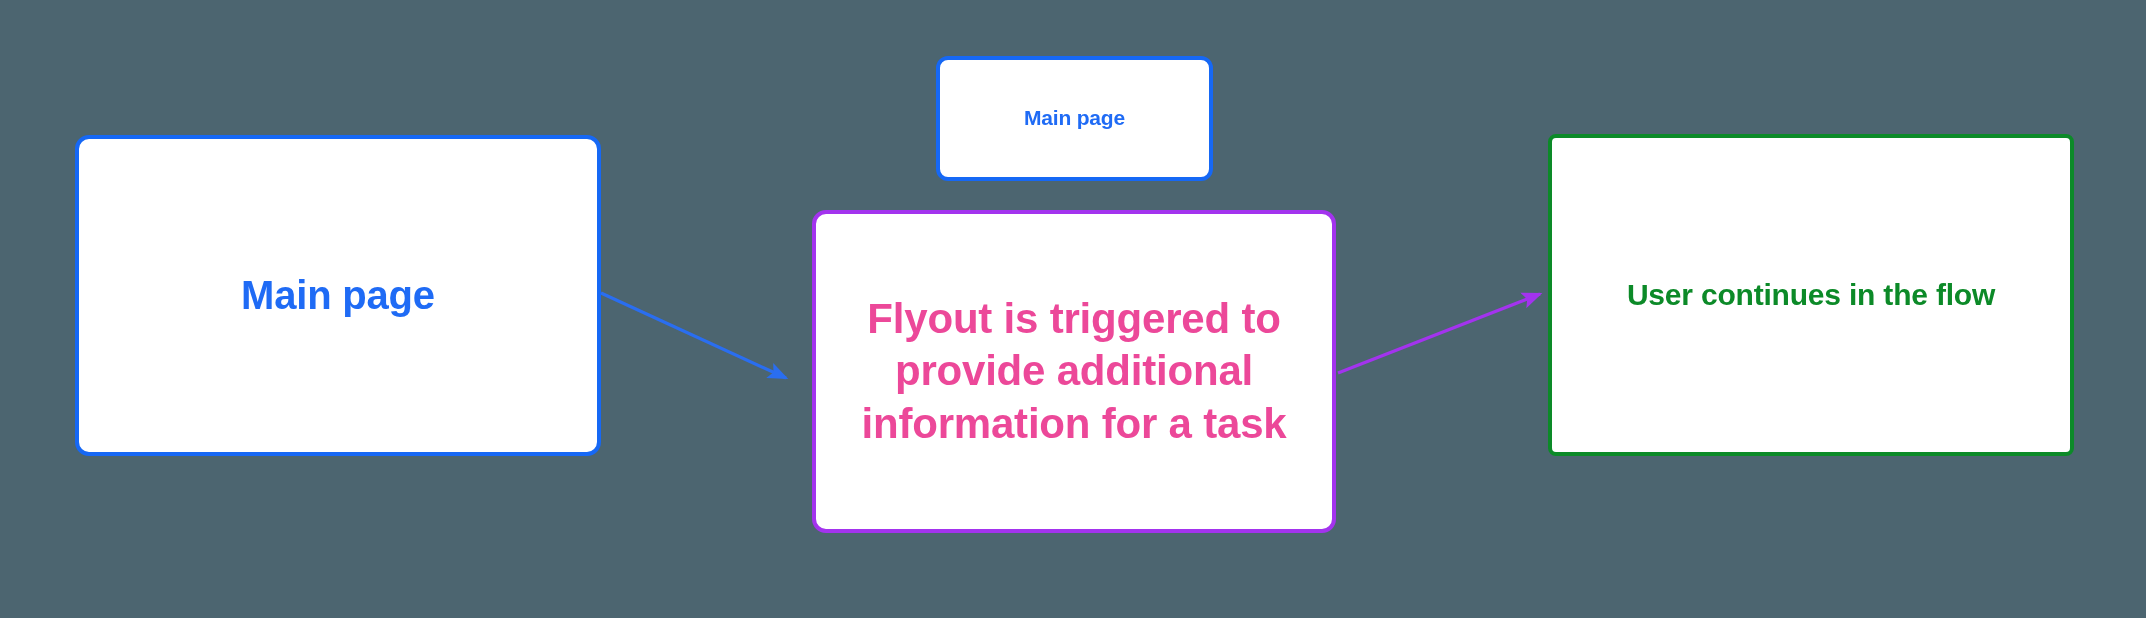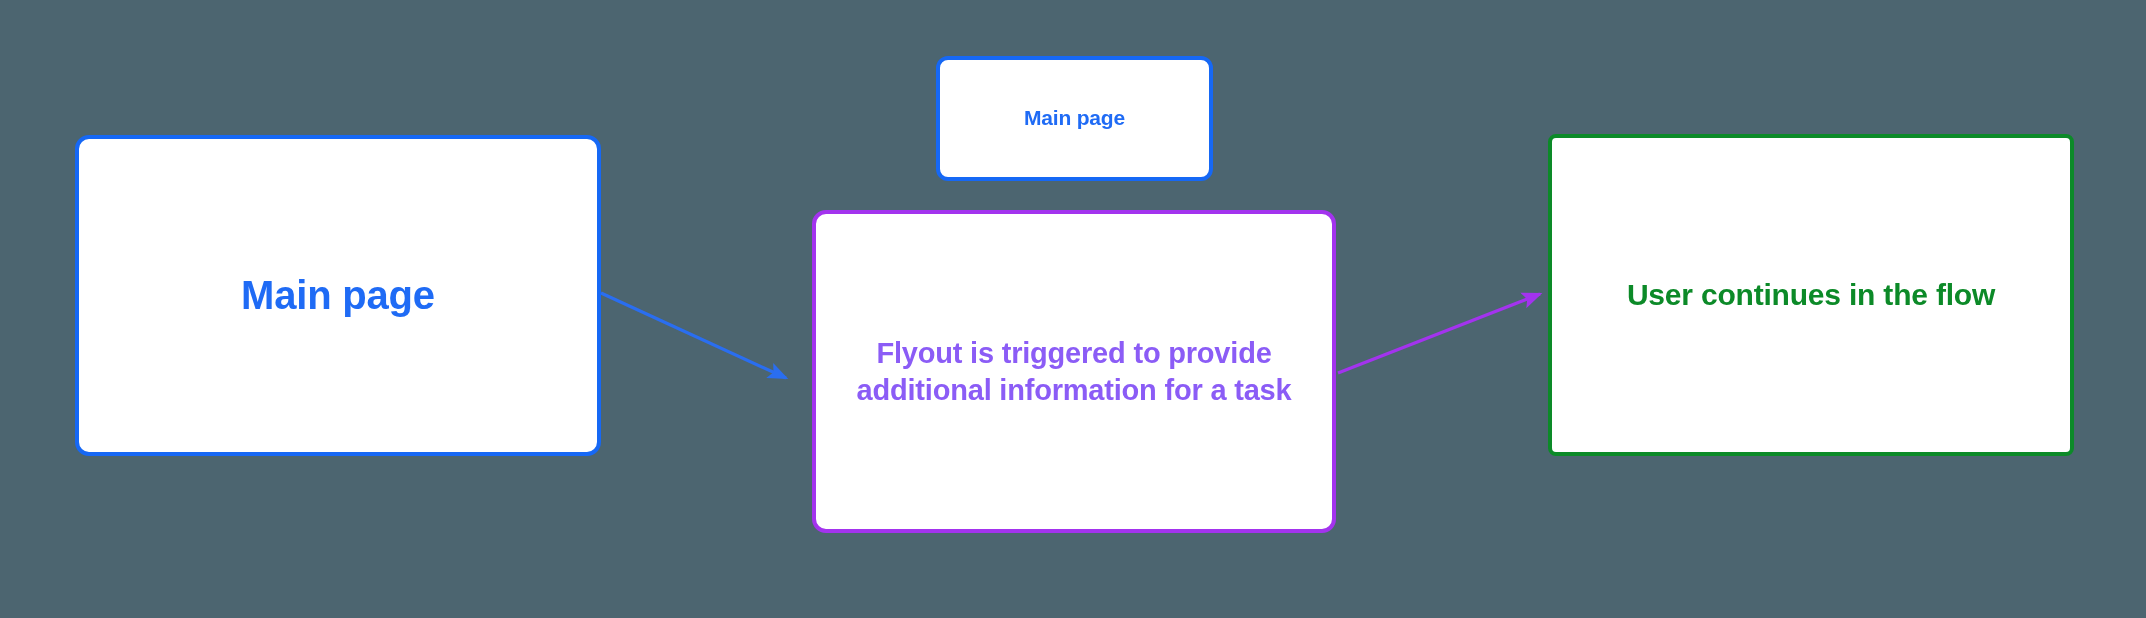--- a/index.html
+++ b/index.html
@@ -65,22 +65,22 @@
   #node-flyout {
     left: 812px;
     top: 210px;
     width: 524px;
     height: 323px;
     border: 4px solid #a333ee;
     border-radius: 14px;
     padding: 0 28px;
   }
   #node-flyout .node-label {
-    color: #8b5cf6;
-    font-size: 29px;
+    color: #ec4899;
+    font-size: 42px;
     line-height: 1.25;
   }
 
   
   #node-user-continues {
     left: 1548px;
     top: 134px;
     width: 526px;
     height: 322px;
     border: 4px solid #0c8a28;

